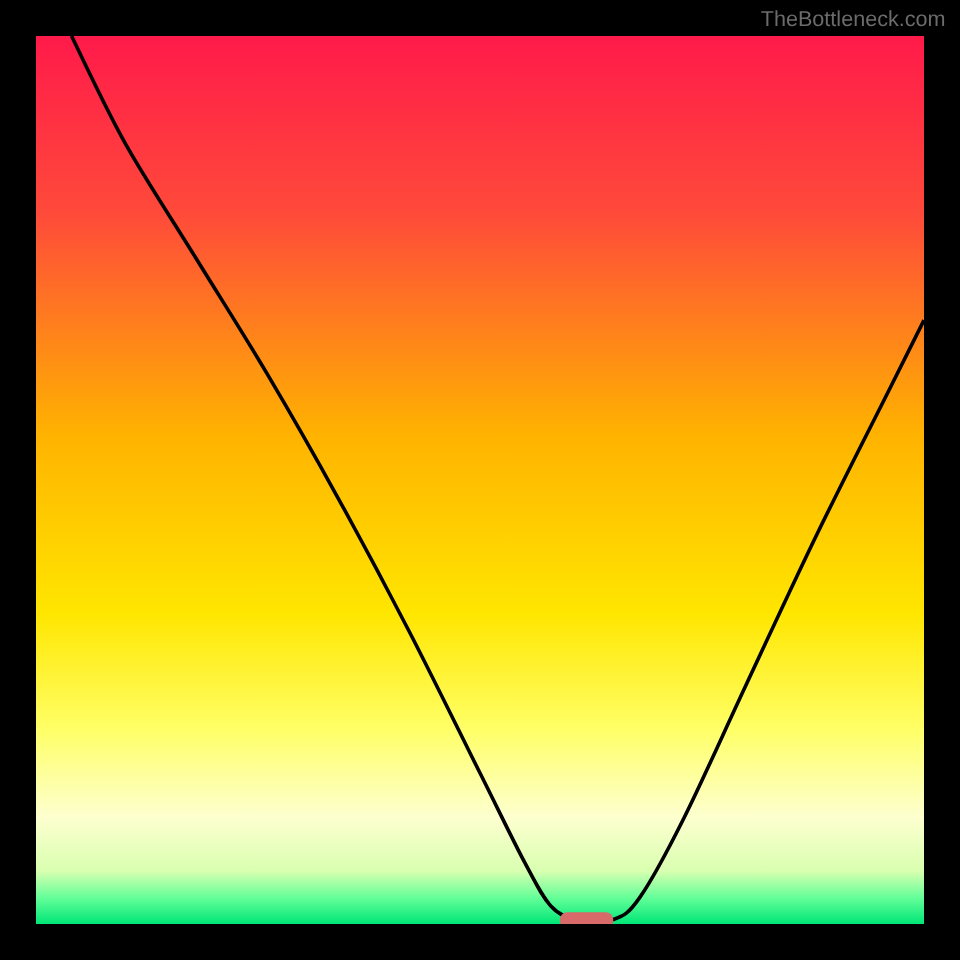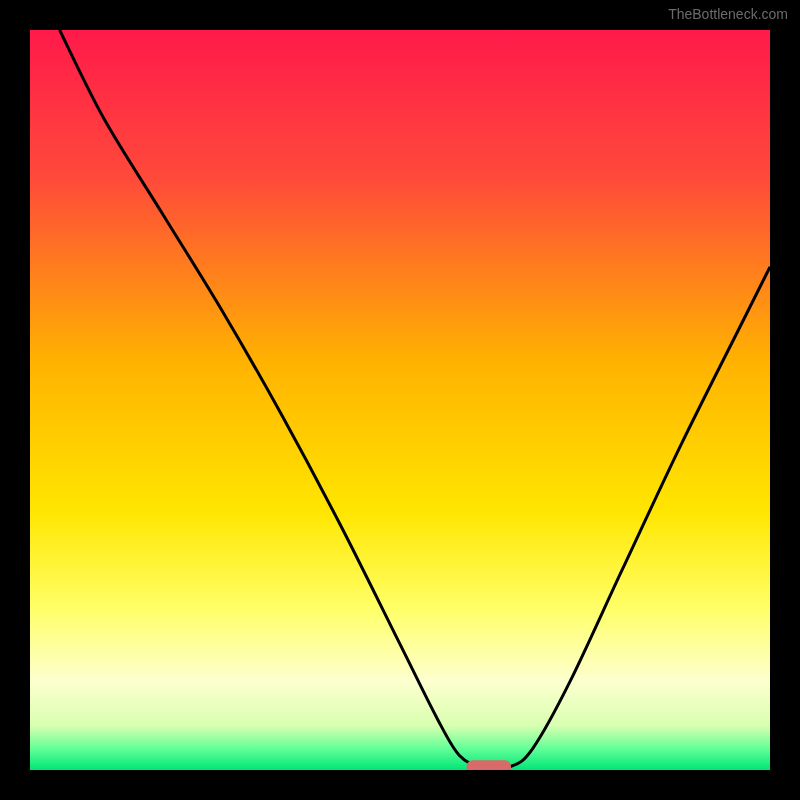--- a/index.html
+++ b/index.html
@@ -9,21 +9,21 @@
     height: 800px;
     background: #000;
     position: relative;
     font-family: Arial, sans-serif;
   }
   .watermark {
     position: absolute;
     top: 6px;
     right: 12px;
     color: #6b6b6b;
-    font-size: 14px;
+    font-size: 18px;
     font-weight: 500;
     z-index: 10;
   }
   .frame {
     position: absolute;
     left: 30px;
     top: 30px;
     width: 740px;
     height: 740px;
     background: #000;

